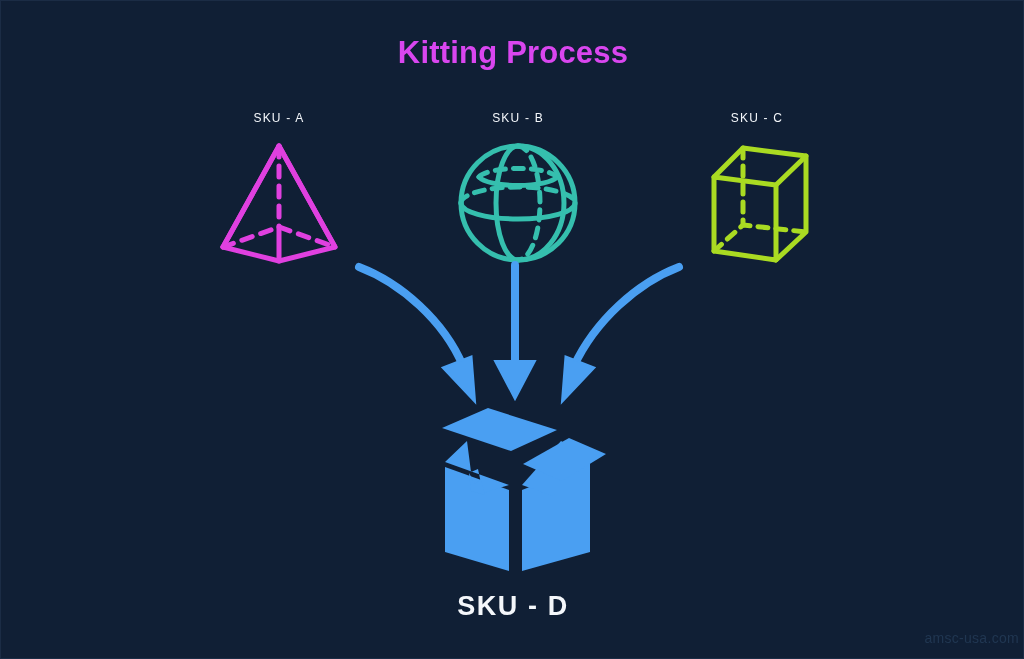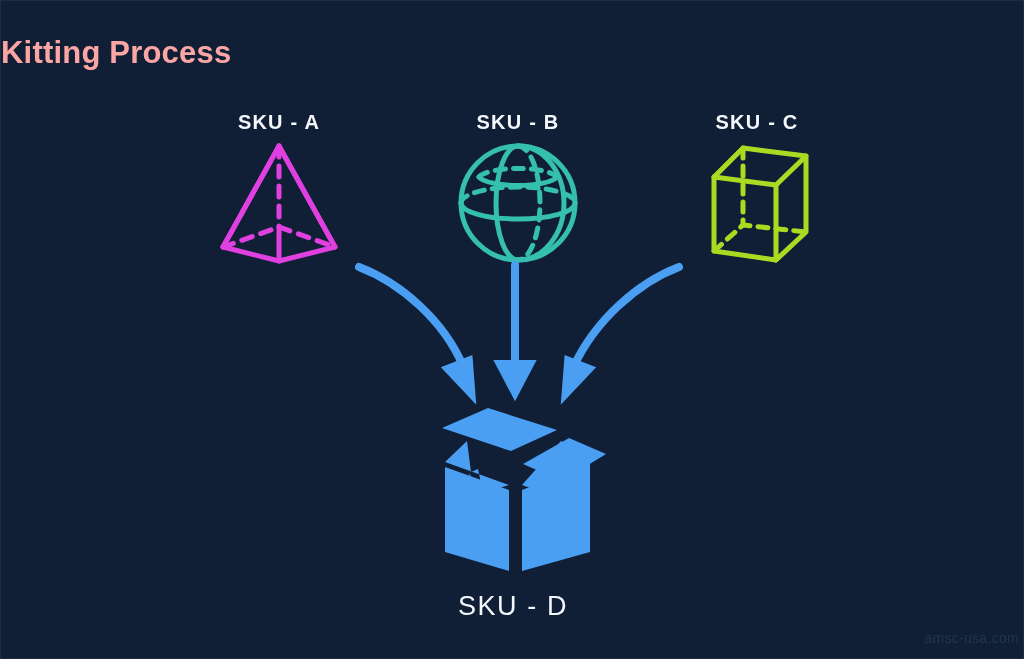--- a/index.html
+++ b/index.html
@@ -26,40 +26,41 @@
     top: 0;
     width: 1024px;
     height: 659px;
     overflow: visible;
   }
   .title {
     position: absolute;
     left: 0;
     top: 34px;
     width: 1024px;
-    color: #fca5a5;
+    text-align: center;
+    color: #d946ef;
     font-size: 31px;
     font-weight: bold;
     letter-spacing: 0.2px;
   }
   .sku-label {
     position: absolute;
     text-align: center;
     color: #f4f7fb;
-    font-size: 20px;
-    font-weight: 700;
+    font-size: 12px;
+    font-weight: 400;
     letter-spacing: 1.2px;
     white-space: nowrap;
   }
   .sku-a { left: 198px; top: 110px; width: 160px; }
   .sku-b { left: 437px; top: 110px; width: 160px; }
   .sku-c { left: 676px; top: 110px; width: 160px; }
   .sku-d {
     left: 352px; top: 590px; width: 320px;
-    font-size: 27px; font-weight: 400; letter-spacing: 1.6px;
+    font-size: 27px; font-weight: 700; letter-spacing: 1.6px;
   }
   .watermark {
     position: absolute;
     right: 4px;
     bottom: 12px;
     color: #203651;
     font-size: 14px;
     letter-spacing: 0.3px;
   }
 </style>

